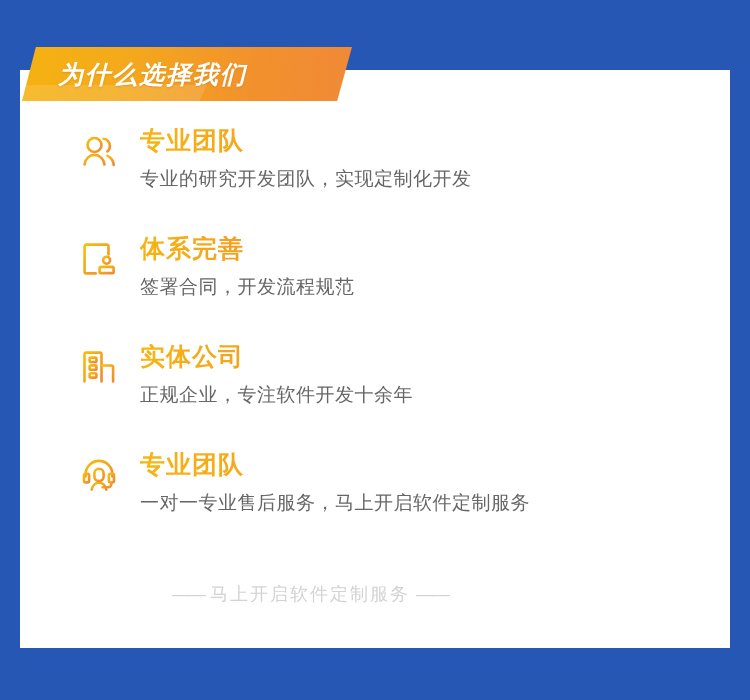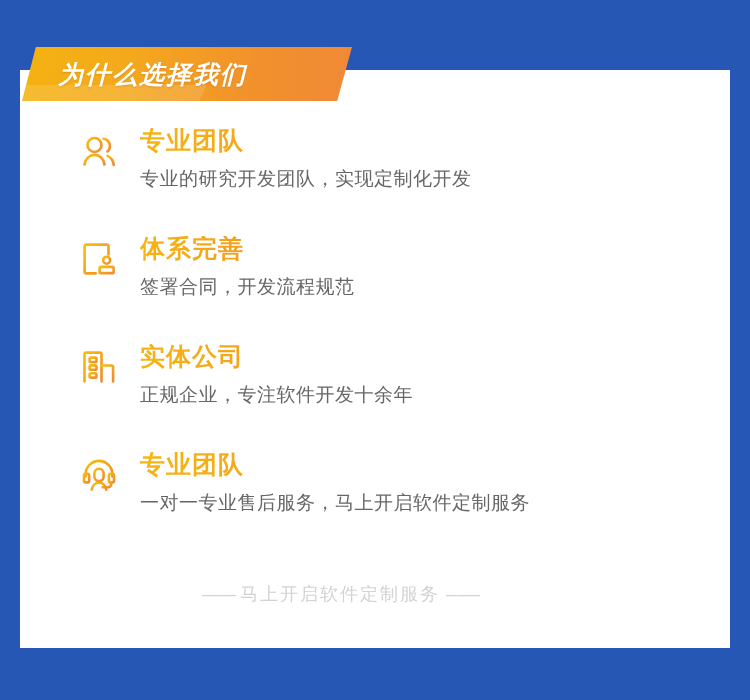--- a/index.html
+++ b/index.html
@@ -123,21 +123,20 @@
   .tagline {
     position: absolute;
     left: 0;
     top: 512px;
     width: 580px;
     text-align: center;
     color: #d3d3d3;
     font-size: 18px;
     letter-spacing: 2px;
     white-space: nowrap;
-    margin-left: 30px;
   }
   .tagline .dash {
     letter-spacing: -2px;
     padding: 0 6px;
   }
 </style>
 </head>
 <body>
 
 <div class="poster">

